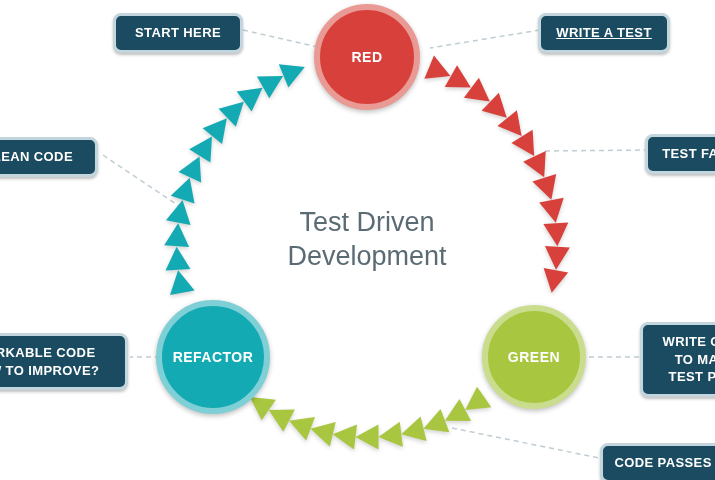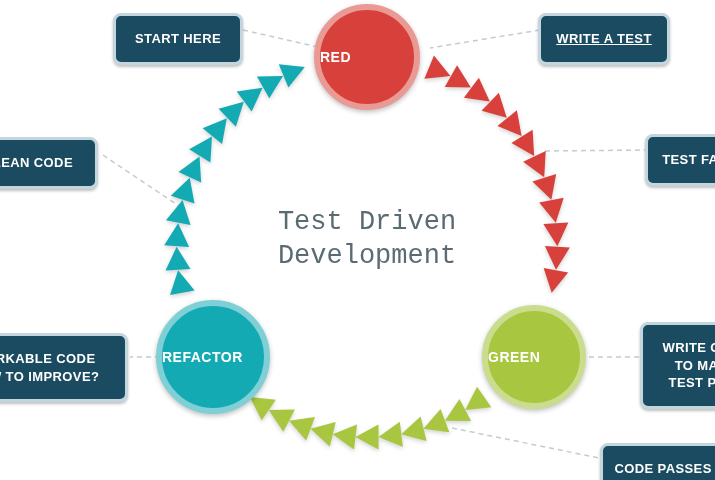--- a/index.html
+++ b/index.html
@@ -14,21 +14,21 @@
   #diagram-svg line{
     stroke:var(--connector);
     stroke-width:1.5;
     stroke-dasharray:5 4;
     fill:none;
   }
   .arc-group{filter:drop-shadow(0 2px 2px rgba(0,0,0,0.18));}
   .node{
     position:absolute;
     border-radius:50%;
-    display:flex;align-items:center;
+    display:flex;align-items:center;justify-content:center;
     color:#ffffff;font-weight:bold;font-size:14px;letter-spacing:.5px;
     box-shadow:0 2px 5px rgba(0,0,0,0.25);
     box-sizing:border-box;
   }
   .node-red{
     left:314px;top:4px;width:106px;height:106px;
     background:var(--red);border:6px solid var(--red_light);
   }
   .node-green{
     left:482px;top:305px;width:104px;height:104px;
@@ -39,40 +39,39 @@
     background:var(--teal);border:6px solid var(--teal_light);
   }
   .callout{
     position:absolute;
     background:var(--label_bg);
     border:3px solid var(--label_border);
     border-radius:8px;
     color:#ffffff;
     font-weight:bold;font-size:13px;letter-spacing:.4px;
     text-align:center;
-    padding:14px 6px;
+    padding:8px 6px;
     box-sizing:border-box;
     white-space:pre-line;
     line-height:1.35;
     box-shadow:0 2px 3px rgba(0,0,0,0.25);
   }
   .co-start{left:113px;top:13px;width:130px;}
   .co-write-test{left:538px;top:13px;width:132px;text-decoration:underline;}
   .co-test-fails{left:645px;top:134px;width:112px;}
   .co-write-code{left:640px;top:322px;width:132px;}
   .co-code-passes{left:600px;top:443px;width:165px;}
   .co-workable{left:-60px;top:333px;width:188px;}
   .co-clean{left:-42px;top:137px;width:140px;}
   .title{
     position:absolute;left:247px;top:206px;width:240px;
     text-align:center;
     color:var(--title_color);
     font-size:27px;line-height:1.25;
     white-space:pre-line;
-    font-family:Liberation Mono, monospace;
   }
 </style>
 </head>
 <body>
 
 <div id="stage">
 
   <svg id="diagram-svg" width="715" height="480">
       <line x1="243" y1="30" x2="318" y2="47"></line>
       <line x1="540" y1="30" x2="430" y2="48"></line>

